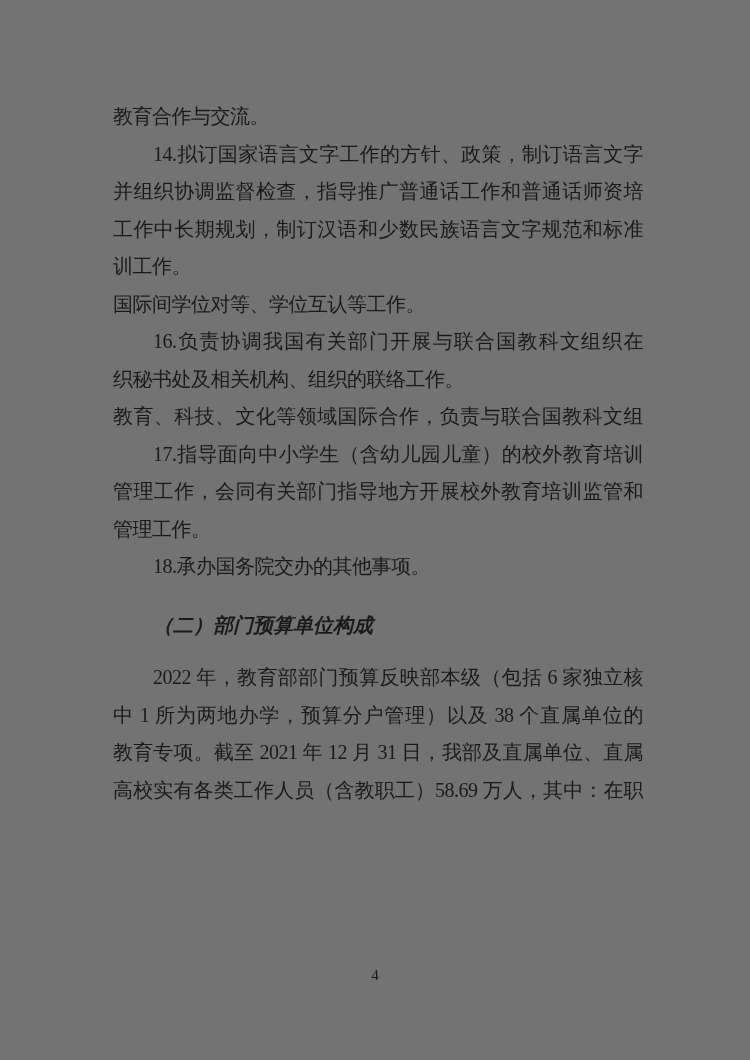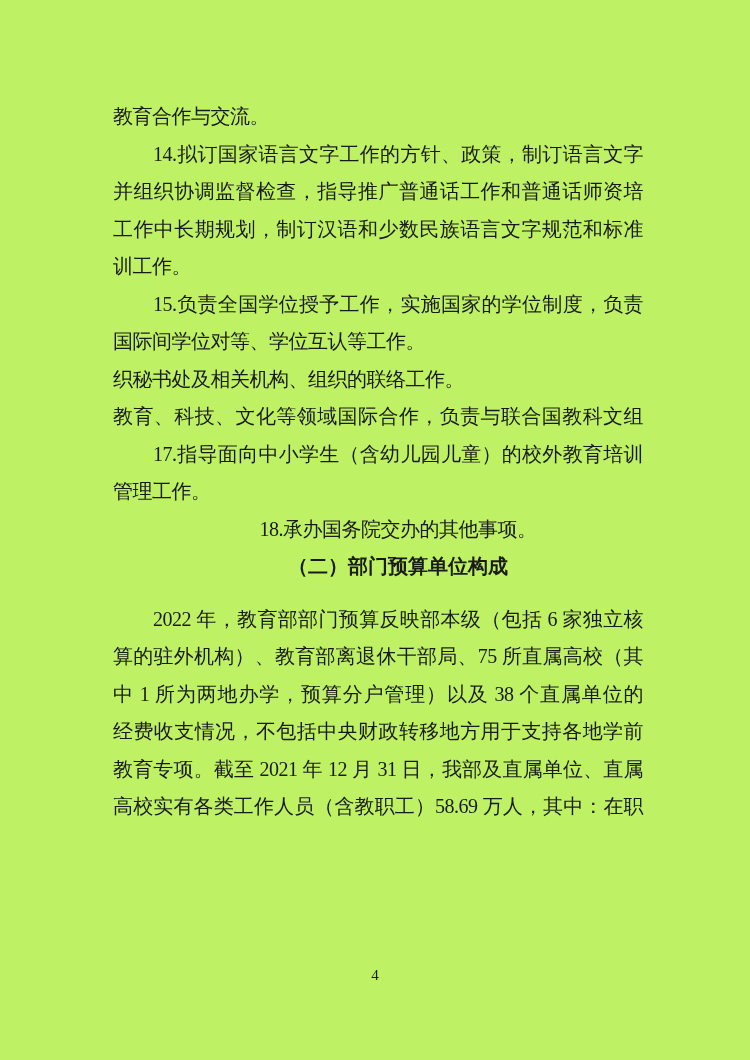--- a/index.html
+++ b/index.html
@@ -6,21 +6,21 @@
     margin: 0;
     padding: 0;
     background: #ffffff;
     width: 750px;
     height: 1060px;
   }
   .page {
     position: relative;
     width: 750px;
     height: 1060px;
-    background: #bef264;
+    background: #737373;
     overflow: hidden;
     font-family: "Liberation Serif", "DejaVu Serif", serif;
     color: #1a1a1a;
   }
   .doc-body {
     position: absolute;
     left: 113px;
     top: 98px;
     width: 530px;
     font-size: 20px;
@@ -34,25 +34,25 @@
     white-space: nowrap;
     overflow: visible;
   }
   .line.fill {
     white-space: normal;
     text-align: justify;
     text-align-last: justify;
   }
   .line.indent {
     text-indent: 40px;
-    text-align: center;
   }
   .para.heading {
-    margin-top: 0;
+    margin-top: 21px;
     margin-bottom: 15px;
+    font-style: italic;
   }
   .para.heading .line {
     font-weight: bold;
     letter-spacing: 0;
   }
   .footer {
     position: absolute;
     left: 0;
     top: 966px;
     width: 750px;
@@ -71,42 +71,41 @@
       <div class="para body-para">
         <div class="line">教育合作与交流。</div>
       </div>
       <div class="para body-para">
         <div class="line fill indent">14.拟订国家语言文字工作的方针、政策，制订语言文字</div>
         <div class="line fill">并组织协调监督检查，指导推广普通话工作和普通话师资培</div>
         <div class="line fill">工作中长期规划，制订汉语和少数民族语言文字规范和标准</div>
         <div class="line">训工作。</div>
       </div>
       <div class="para body-para">
-        <div class="line fill indent">15.负责全国学位授予工作，实施国家的学位制度，负责</div>
         <div class="line">国际间学位对等、学位互认等工作。</div>
       </div>
       <div class="para body-para">
+        <div class="line fill indent">16.负责协调我国有关部门开展与联合国教科文组织在</div>
         <div class="line">织秘书处及相关机构、组织的联络工作。</div>
         <div class="line fill">教育、科技、文化等领域国际合作，负责与联合国教科文组</div>
       </div>
       <div class="para body-para">
         <div class="line fill indent">17.指导面向中小学生（含幼儿园儿童）的校外教育培训</div>
+        <div class="line fill">管理工作，会同有关部门指导地方开展校外教育培训监管和</div>
         <div class="line">管理工作。</div>
       </div>
       <div class="para body-para">
         <div class="line indent">18.承办国务院交办的其他事项。</div>
       </div>
       <div class="para heading">
         <div class="line indent">（二）部门预算单位构成</div>
       </div>
       <div class="para body-para">
         <div class="line fill indent">2022 年，教育部部门预算反映部本级（包括 6 家独立核</div>
-        <div class="line fill">算的驻外机构）、教育部离退休干部局、75 所直属高校（其</div>
         <div class="line fill">中 1 所为两地办学，预算分户管理）以及 38 个直属单位的</div>
-        <div class="line fill">经费收支情况，不包括中央财政转移地方用于支持各地学前</div>
         <div class="line fill">教育专项。截至 2021 年 12 月 31 日，我部及直属单位、直属</div>
         <div class="line fill">高校实有各类工作人员（含教职工）58.69 万人，其中：在职</div>
       </div>
     </div>
   <div class="footer">
     <span class="pagenum">4</span>
   </div>
 </div>
 
 </body></html>

